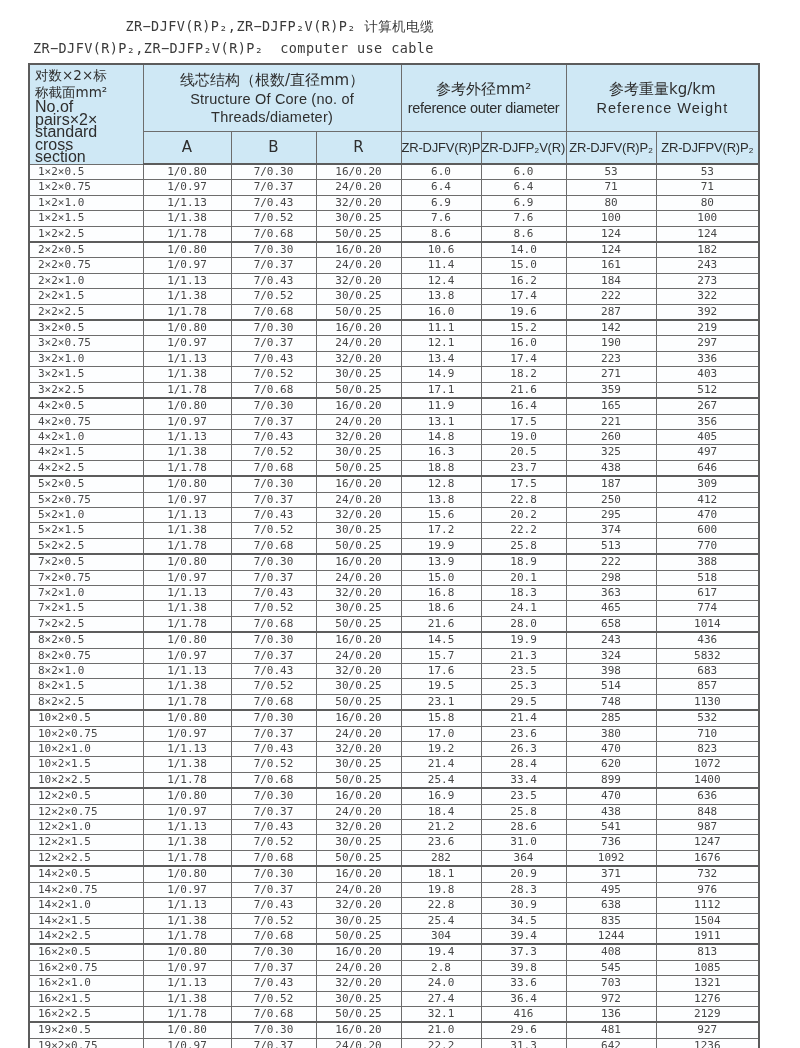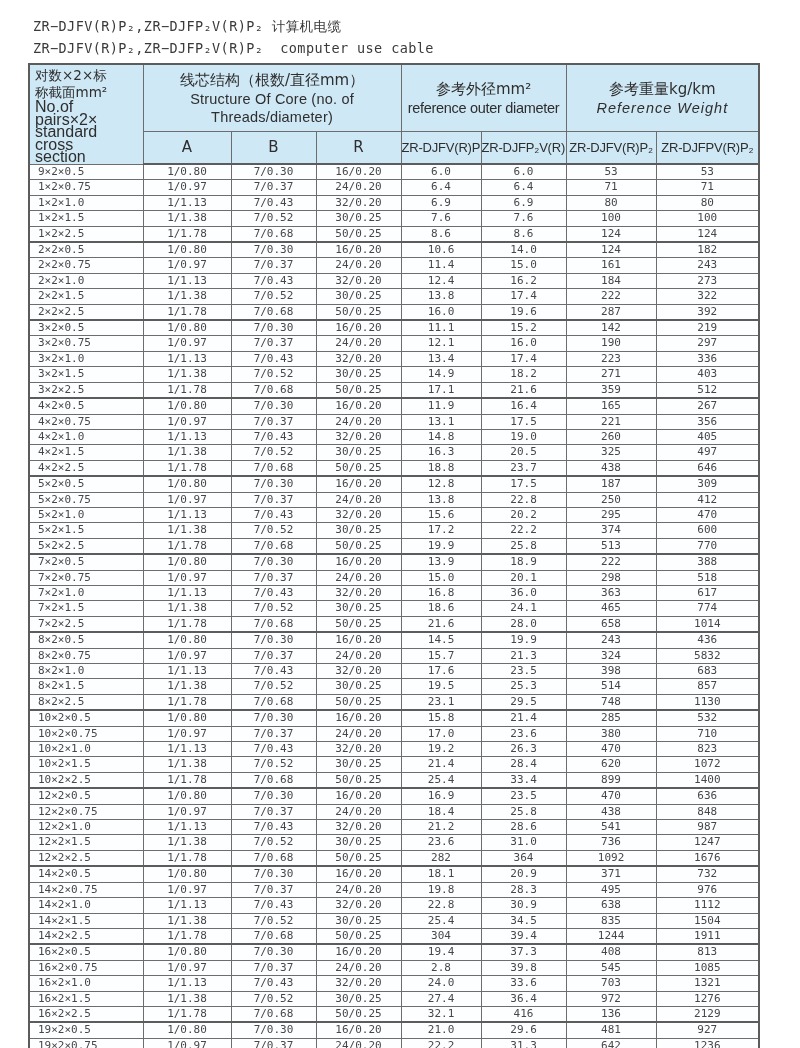--- a/index.html
+++ b/index.html
@@ -10,21 +10,21 @@
     font-family: "DejaVu Sans Mono", monospace;
   }
   .page { position: relative; width: 800px; height: 1048px; overflow: hidden; }
 
   .titles {
     position: absolute; left: 33px; top: 15px;
     color: #3a3a3a;
     font-family: "DejaVu Sans Mono", "DejaVu Sans", monospace;
     font-size: 13.5px; letter-spacing: 0.4px;
   }
-  .titles .line { height: 22px; line-height: 22px; white-space: pre; }
+  .titles .line { height: 22px; line-height: 22px; white-space: pre; text-align: right; }
 
   table.spec {
     position: absolute; left: 28px; top: 63px;
     width: 730px;
     border-collapse: collapse; table-layout: fixed;
     border: 2px solid #5c5c5c;
   }
   table.spec th, table.spec td { border: 1px solid #6d6d6d; }
 
   thead th {
@@ -38,21 +38,21 @@
   .cn  { font-family: "DejaVu Sans", sans-serif; }
   .en  { font-family: "Liberation Sans", sans-serif; }
 
   th.pairs { text-align: left; padding: 2px 5px 0 5px; vertical-align: top; }
   th.pairs .cn { font-size: 13.5px; line-height: 17px; }
   th.pairs .en { font-size: 16px;  line-height: 12.5px; }
 
   .group-title .cn { font-size: 15px;   line-height: 20px; }
   .group-title .en { font-size: 14.5px; line-height: 18px; letter-spacing: 0.2px; }
   th.dia .en { letter-spacing: -0.3px; font-size: 14.5px; }
-  th.wt  .en { letter-spacing: 1px; font-style: italic; }
+  th.wt  .en { letter-spacing: 1px; }
 
   th.abr { font-family: "DejaVu Sans", sans-serif; font-size: 15px; }
   th.zr  { font-family: "Liberation Sans", sans-serif; font-size: 13px; letter-spacing: -0.2px; overflow: hidden; white-space: nowrap; margin-left: 24px; }
 
   tbody td {
     height: 14.45px; line-height: 14.4px;
     padding: 0;
     font-family: "DejaVu Sans Mono", monospace;
     font-size: 11px; color: #474747;
     text-align: center;
@@ -111,21 +111,21 @@
         <th class="abr">B</th>
         <th class="abr">R</th>
         <th class="zr">ZR-DJFV(R)P₂</th>
         <th class="zr">ZR-DJFP₂V(R)P</th>
         <th class="zr">ZR-DJFV(R)P₂</th>
         <th class="zr">ZR-DJFPV(R)P₂</th>
       </tr>
     </thead>
     <tbody>
         <tr>
-          <td class="label">9×2×0.5</td>
+          <td class="label">1×2×0.5</td>
           <td>1/0.80</td>
           <td>7/0.30</td>
           <td>16/0.20</td>
           <td>6.0</td>
           <td>6.0</td>
           <td>53</td>
           <td>53</td>
         </tr>
         <tr>
           <td class="label">1×2×0.75</td>
@@ -386,21 +386,21 @@
           <td>20.1</td>
           <td>298</td>
           <td>518</td>
         </tr>
         <tr>
           <td class="label">7×2×1.0</td>
           <td>1/1.13</td>
           <td>7/0.43</td>
           <td>32/0.20</td>
           <td>16.8</td>
-          <td>36.0</td>
+          <td>18.3</td>
           <td>363</td>
           <td>617</td>
         </tr>
         <tr>
           <td class="label">7×2×1.5</td>
           <td>1/1.38</td>
           <td>7/0.52</td>
           <td>30/0.25</td>
           <td>18.6</td>
           <td>24.1</td>

